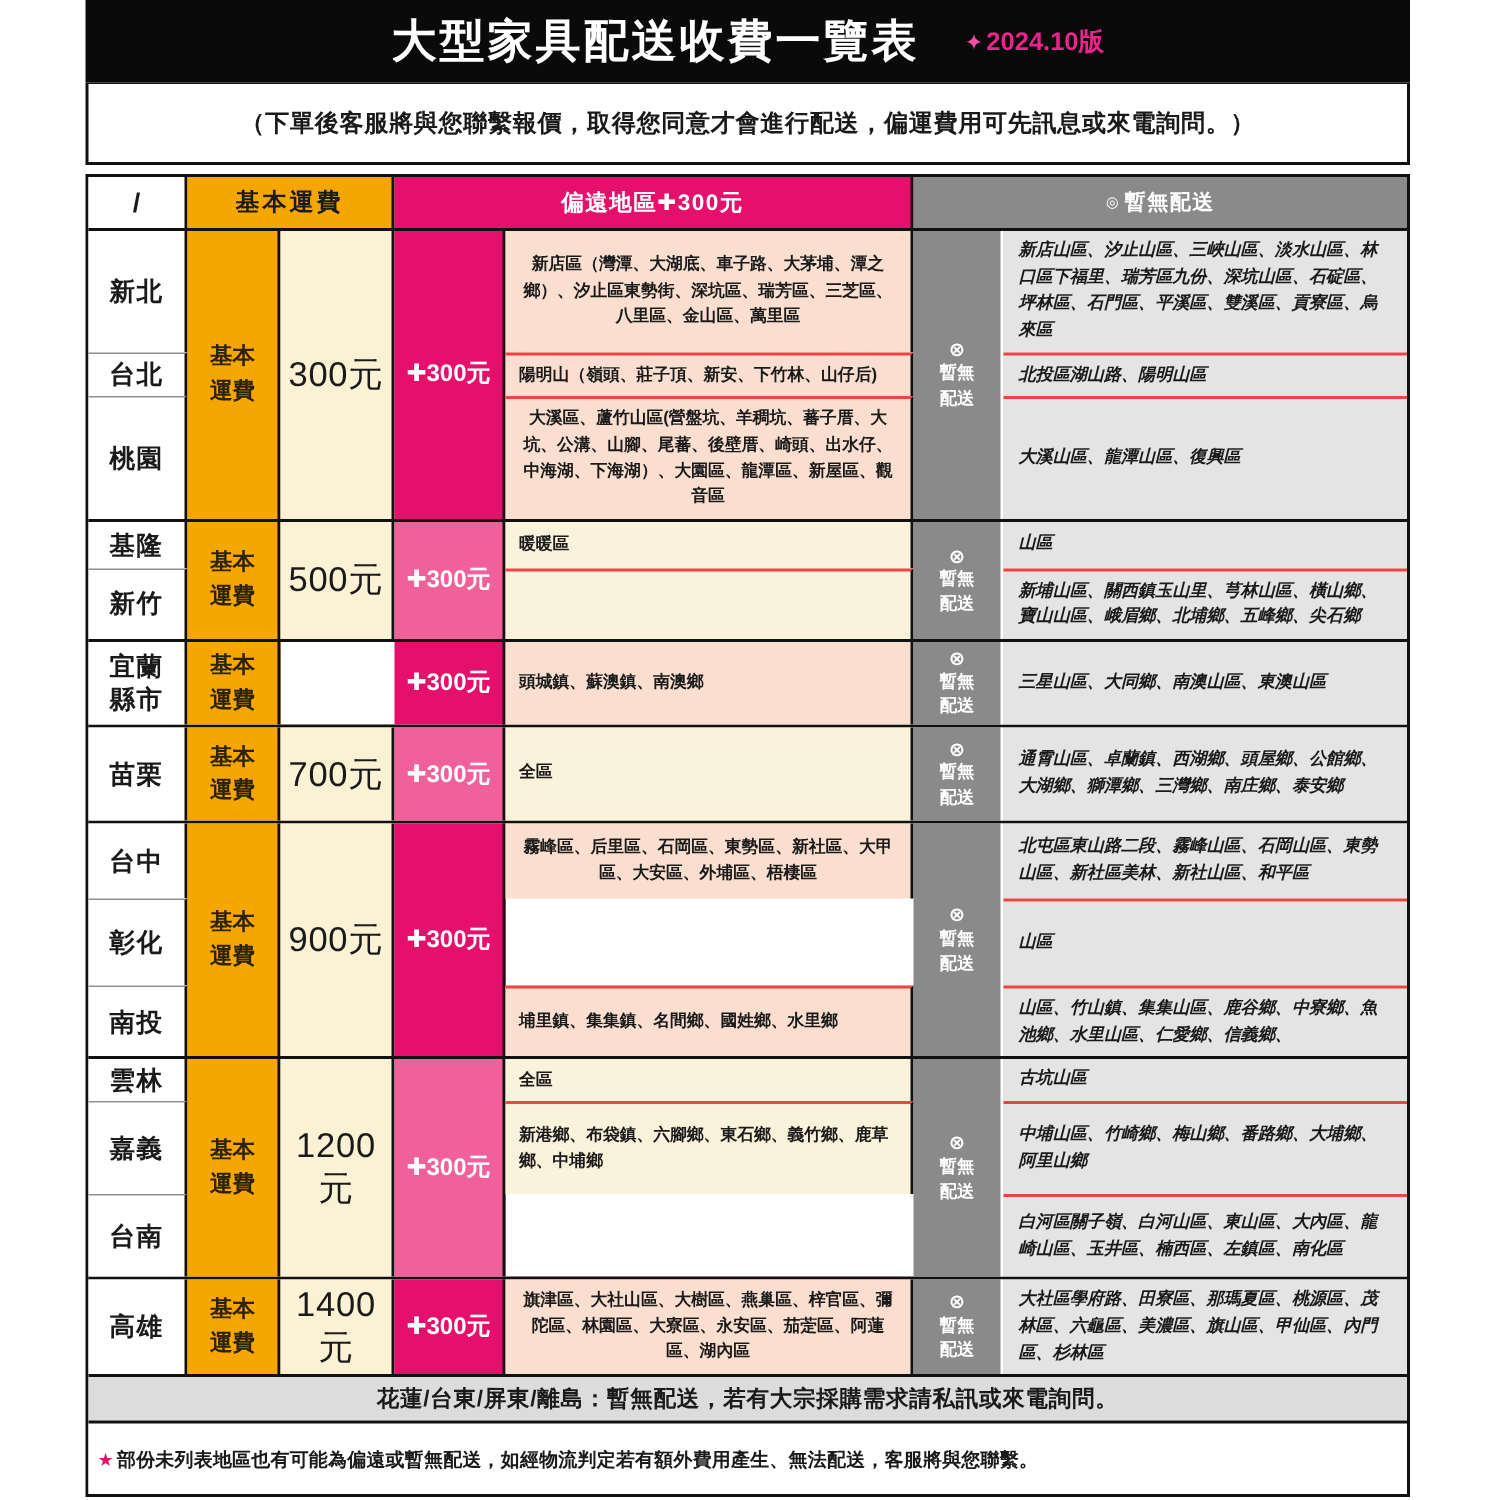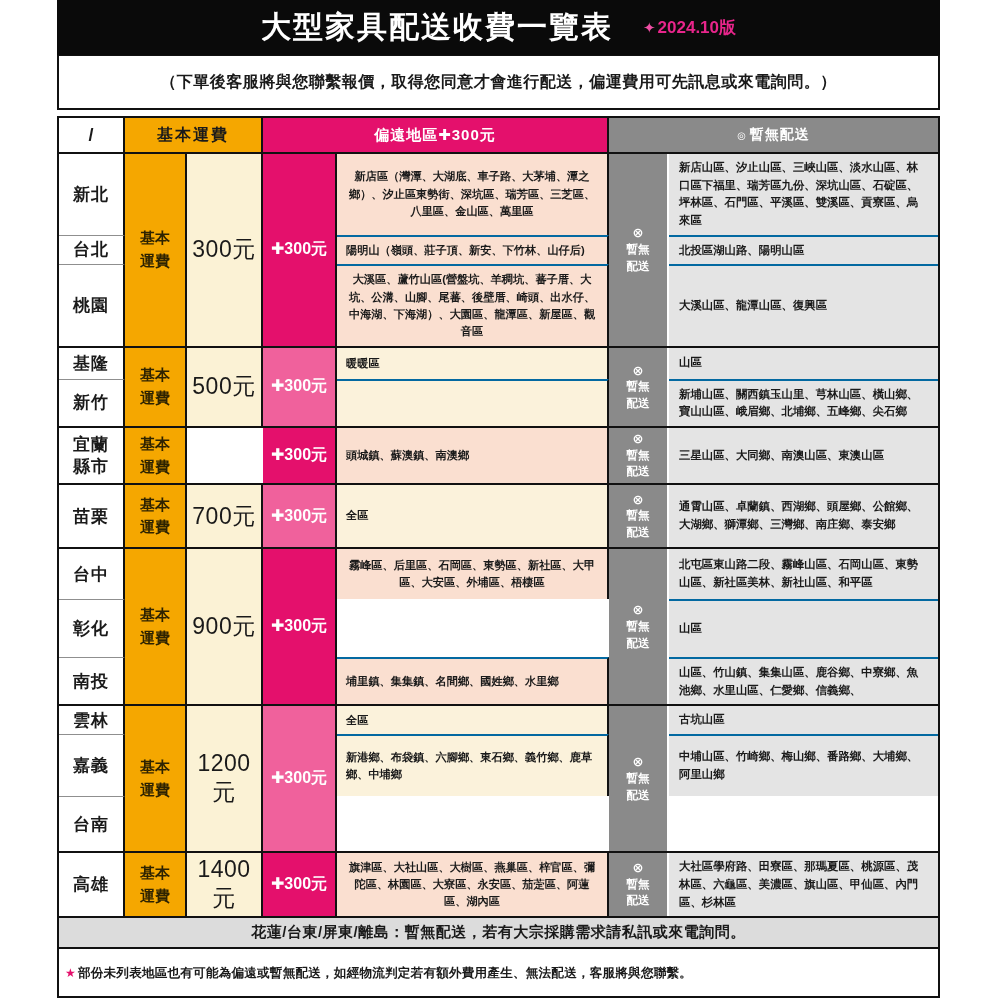--- a/index.html
+++ b/index.html
@@ -31,32 +31,32 @@
   .h{height:34px;font-weight:bold;}
   .h-region{background:#ffffff;font-size:18px;}
   .h-basic{background:#f5a700;font-size:16px;letter-spacing:2px;}
   .h-remote{background:#e4106c;color:#ffffff;font-size:15px;letter-spacing:1px;}
   .h-none{background:#8a8a8a;color:#ffffff;font-size:14px;letter-spacing:1px;display:flex;gap:3px;}
   .h-none .ring{font-size:10px;}
 
   
   .region{background:#ffffff;font-size:17px;font-weight:bold;letter-spacing:1px;line-height:1.25;padding:2px 12px;}
   .sepg{border-top:1px solid #8f8f8f;}
-  .sepw{border-top:2px solid #0369a1;}
+  .sepw{border-top:2px solid #ef4444;}
   .basic{background:#f5a700;font-size:15px;font-weight:bold;flex-direction:column;line-height:1.5;color:#2e2300;}
   .price{background:#fbf2d5;font-size:23px;font-weight:normal;letter-spacing:.5px;}
   .surcharge{color:#ffffff;font-size:16px;font-weight:bold;}
   .dark .surcharge{background:#e4106c;}
   .light .surcharge{background:#f0619c;}
   .remote{justify-content:flex-start;text-align:left;font-size:11.2px;font-weight:bold;line-height:1.55;padding:5px 9px;}
   .dark .remote{background:#fadfd0;text-align:center;}
   .light .remote{background:#fbf2db;}
   .nonelabel{background:#8a8a8a;color:#ffffff;flex-direction:column;font-size:11.5px;font-weight:bold;line-height:1.45;}
   .nonelabel .x{font-size:13px;line-height:1.2;}
-  .nonecell{background:#e4e4e4;justify-content:flex-start;text-align:left;font-size:11.4px;font-weight:bold;line-height:1.55;padding:5px 10px;}
+  .nonecell{background:#e4e4e4;justify-content:flex-start;text-align:left;font-size:11.4px;font-weight:bold;line-height:1.55;padding:5px 10px;font-style:italic;}
 
   
   .notice{border-top:2.5px solid #111;background:#dcdcdc;text-align:center;font-size:15px;font-weight:bold;padding:5px 4px;letter-spacing:.5px;}
 
   
   .notes{border-top:2px solid #111;background:#ffffff;padding:12px 8px 10px 6px;}
   .note{font-size:12.6px;font-weight:bold;line-height:1.95;letter-spacing:.2px;display:flex;align-items:baseline;}
   .note .star{color:#e4106c;margin-right:2px;font-size:12px;flex:0 0 auto;}
 </style>
 </head>
@@ -198,20 +198,21 @@
       <div class="cell surcharge bR" style="grid-area:1/4/span 3">✚300元</div>
       <div class="cell remote bR" style="grid-area:1/5">全區</div>
       <div class="cell remote bR sepw" style="grid-area:2/5">新港鄉、布袋鎮、六腳鄉、東石鄉、義竹鄉、鹿草鄉、中埔鄉</div>
       <div class="cell nonelabel bRw" style="grid-area:1/6/span 3">
           <span class="x">⊗</span>
           <span>暫無</span>
           <span>配送</span>
         </div>
       <div class="cell nonecell" style="grid-area:1/7">古坑山區</div>
       <div class="cell nonecell sepw" style="grid-area:2/7">中埔山區、竹崎鄉、梅山鄉、番路鄉、大埔鄉、阿里山鄉</div>
+      <div class="cell nonecell sepw" style="grid-area:3/7">白河區關子嶺、白河山區、東山區、大內區、龍崎山區、玉井區、楠西區、左鎮區、南化區</div>
     </section>
 
     <section class="group dark">
       <div class="cell region bR" style="grid-area:1/1;min-height:56px">高雄</div>
       <div class="cell basic bR" style="grid-area:1/2">
           <span>基本</span>
           <span>運費</span>
         </div>
       <div class="cell price bR" style="grid-area:1/3">1400元</div>
       <div class="cell surcharge bR" style="grid-area:1/4">✚300元</div>

